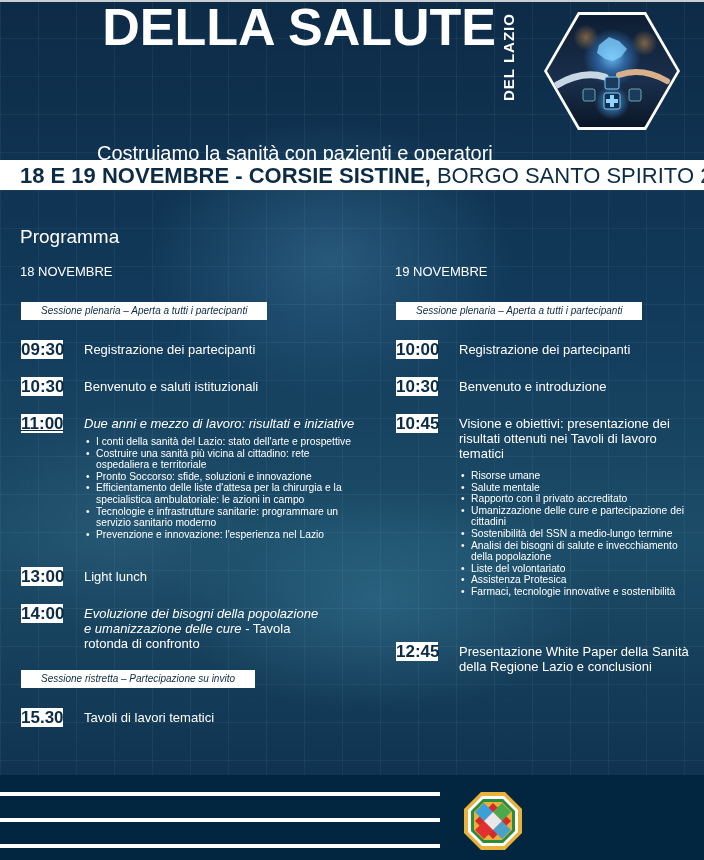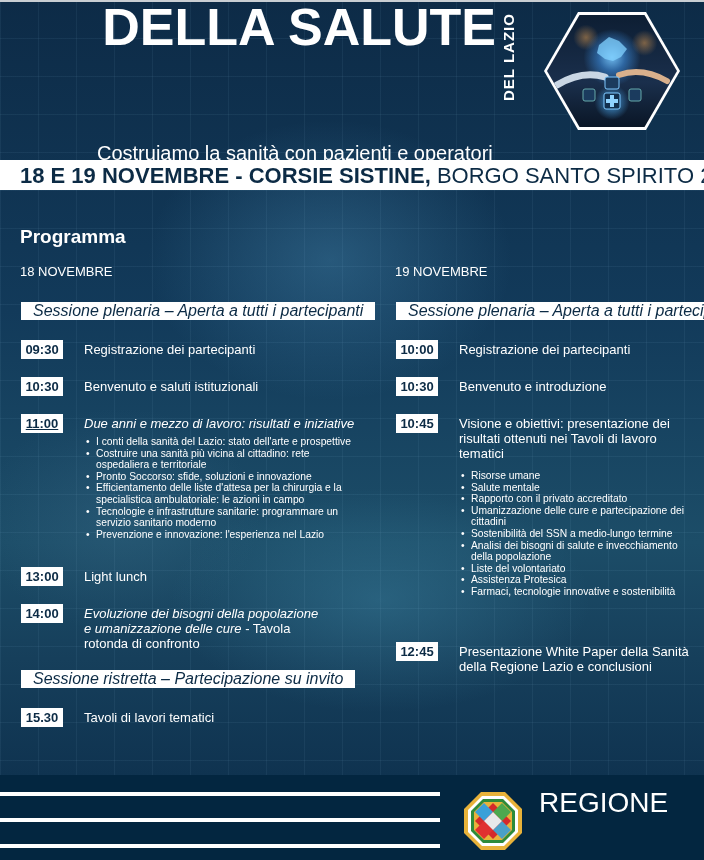--- a/index.html
+++ b/index.html
@@ -65,32 +65,32 @@
   .date-band {
     position: absolute; left: 0; top: 160px; width: 704px; height: 30px;
     background: #ffffff; color: #0c2b45;
   }
   .date-band .txt {
     position: absolute; left: 20px; top: 3px; font-size: 22px; white-space: nowrap;
   }
   .date-band b { font-weight: bold; }
 
   .section-title {
-    position: absolute; left: 20px; top: 226px; font-size: 19px; font-weight: bold;
+    position: absolute; left: 20px; top: 226px; font-size: 19px; font-weight: normal;
   }
   .day-label { position: absolute; top: 264px; font-size: 13px; }
 
   .session-badge {
     position: absolute; background: #ffffff; color: #0c2b45;
-    font-style: italic; font-size: 16px; height: 18px; line-height: 18px;
-    padding: 0 12px; white-space: nowrap;
+    font-style: italic; font-size: 10px; height: 18px; line-height: 18px;
+    padding: 0 20px; white-space: nowrap;
   }
   .time {
     position: absolute; width: 42px; height: 19px; background: #ffffff; color: #0c2b45;
-    font-weight: bold; font-size: 13px; line-height: 19px; text-align: center;
+    font-weight: bold; font-size: 17px; line-height: 19px; text-align: center;
   }
   .item-title {
     position: absolute; font-size: 13px; line-height: 15px; width: 260px;
   }
   .item-title i { font-style: italic; }
   .bullets {
     position: absolute; list-style: none; font-size: 10.3px; line-height: 11.6px;
   }
   .bullets li { position: relative; padding-left: 10px; }
   .bullets li::before {
@@ -216,14 +216,13 @@
     <polygon points="21,11 39,11 49,21 49,39 39,49 21,49 11,39 11,21" fill="#e8b23a"></polygon>
     <polygon points="30,12 48,30 30,48 12,30" fill="#d42a2a"></polygon>
     <polygon points="12,21 21,12 30,21 21,30" fill="#3aa0d8"></polygon>
     <polygon points="30,21 39,12 48,21 39,30" fill="#4ca84f"></polygon>
     <polygon points="12,39 21,30 30,39 21,48" fill="#e03030"></polygon>
     <polygon points="30,39 39,30 48,39 39,48" fill="#4aa0c8"></polygon>
     <polygon points="21,30 30,21 39,30 30,39" fill="#e8e8ea"></polygon>
   </svg>
 </div>
 <div class="logo-text">
-  <div>REGIONE</div>
 </div>
 
 </body></html>

